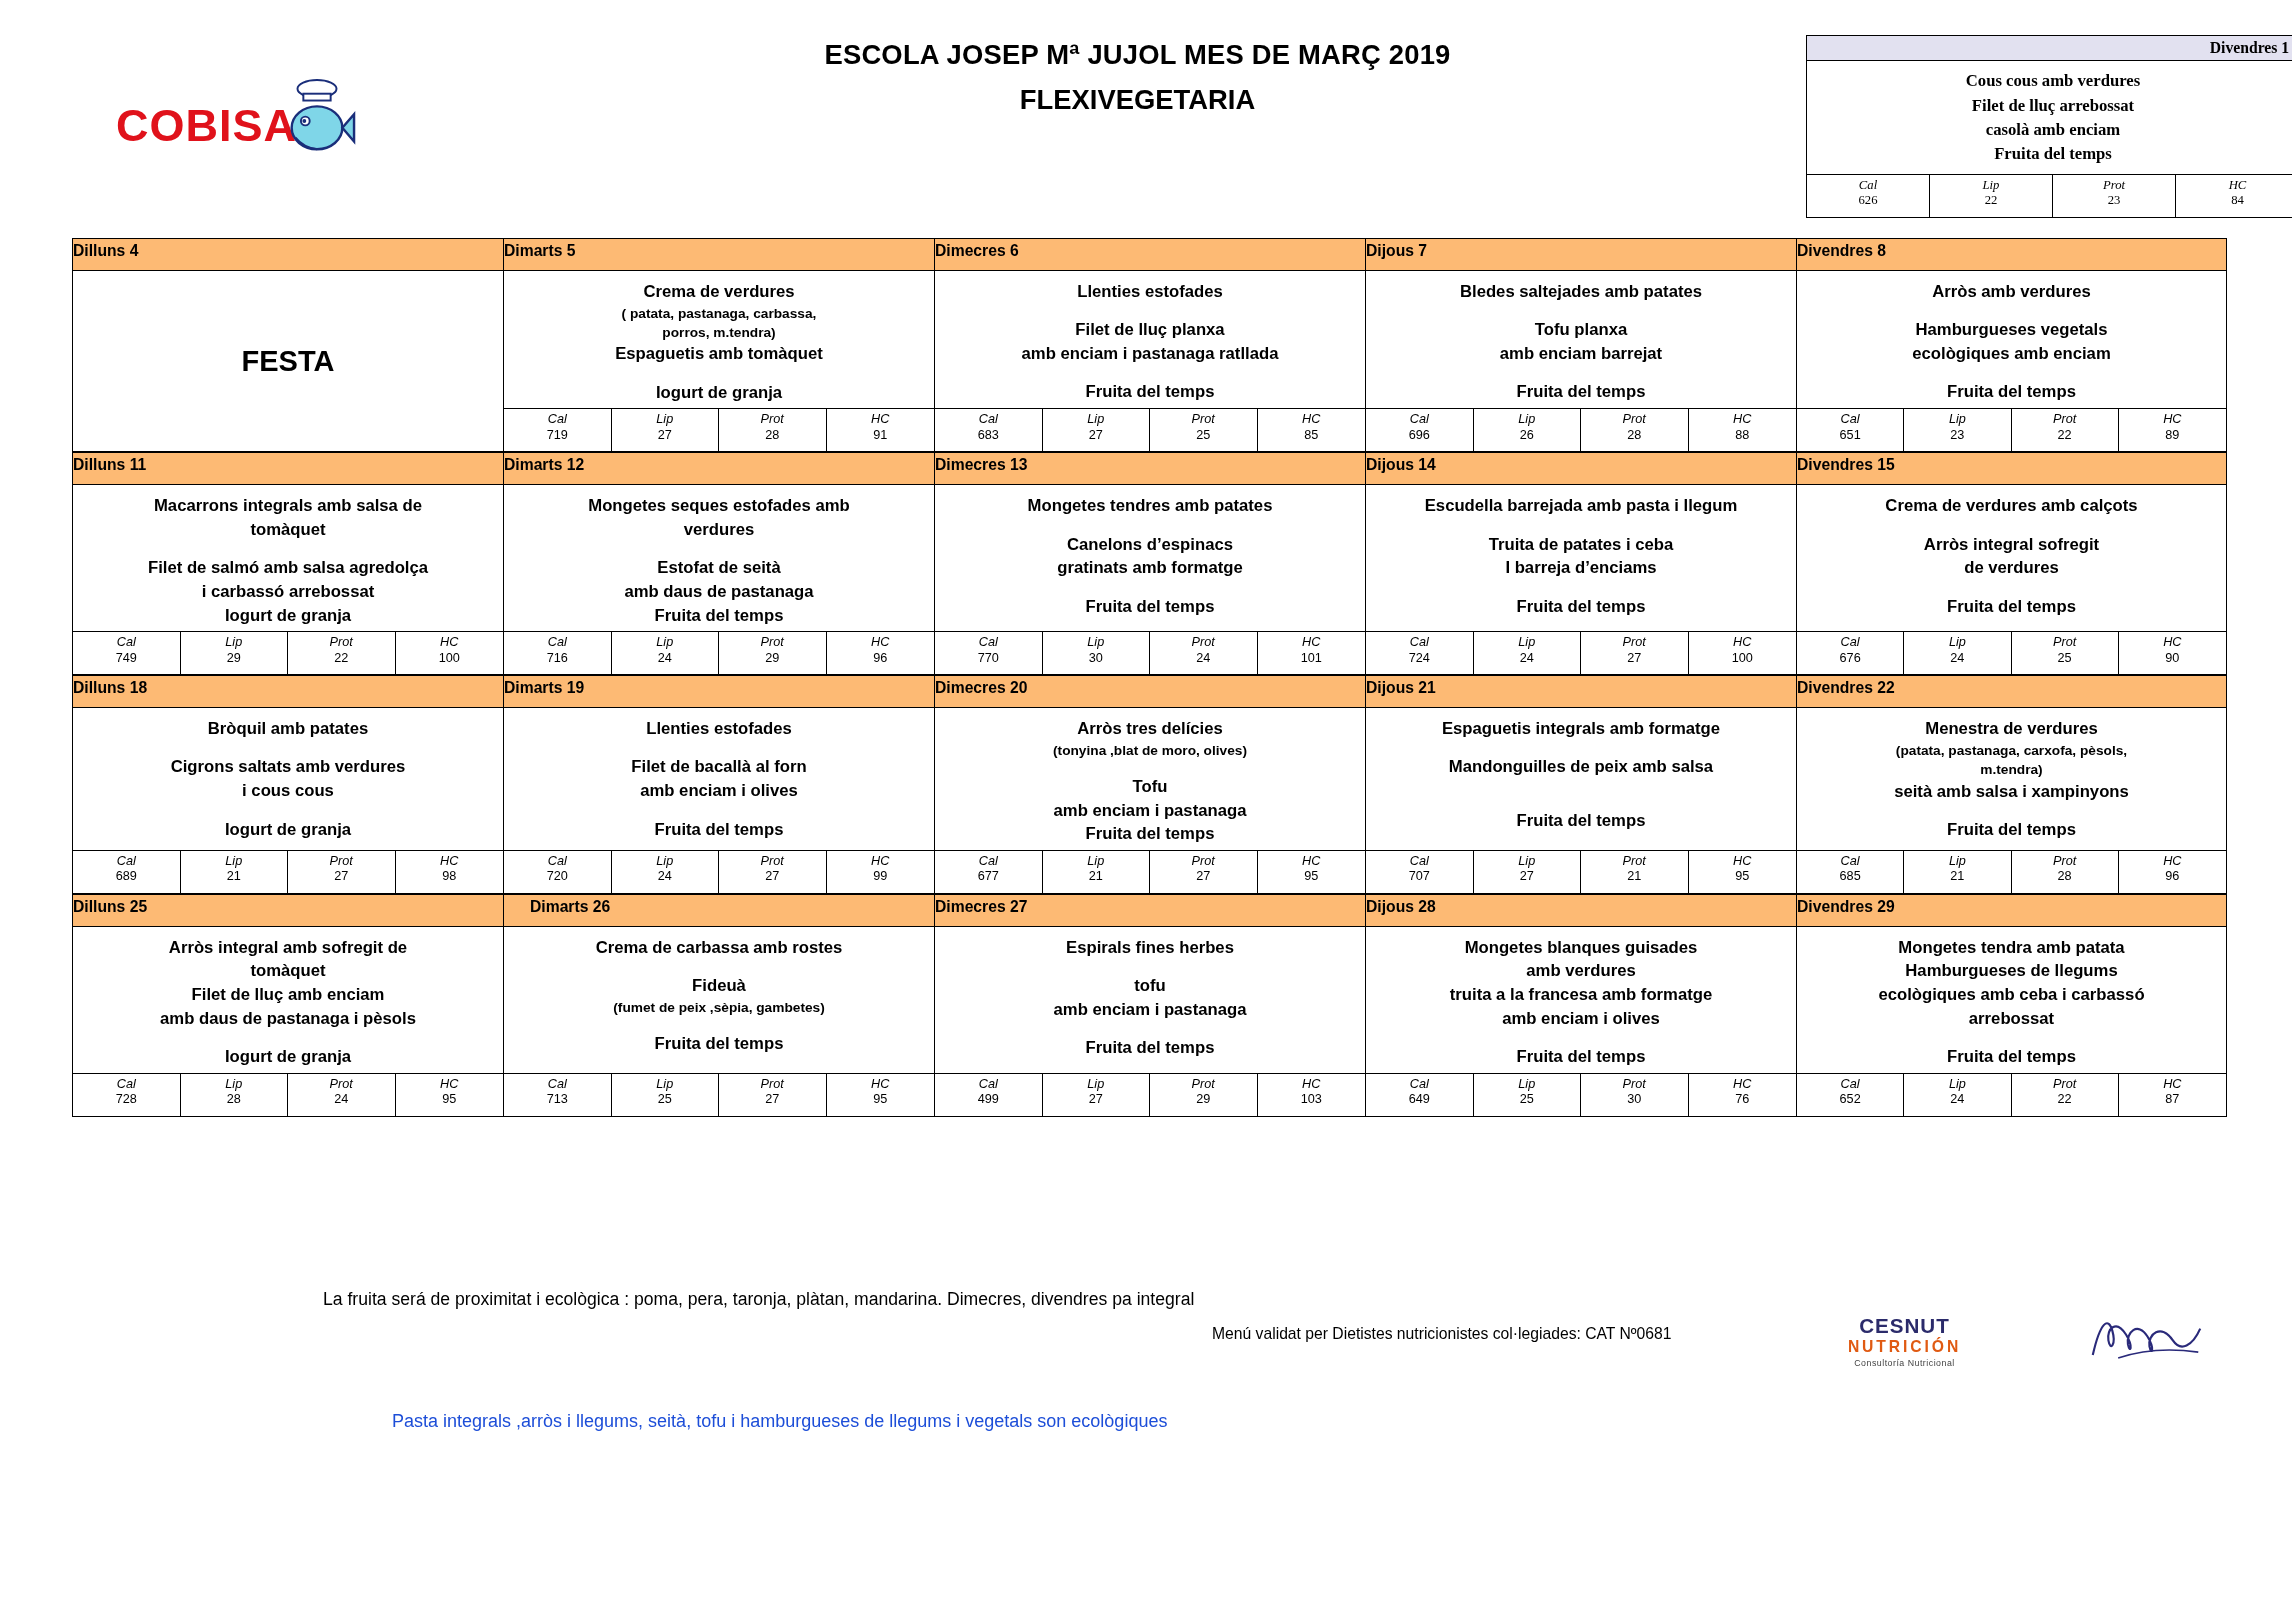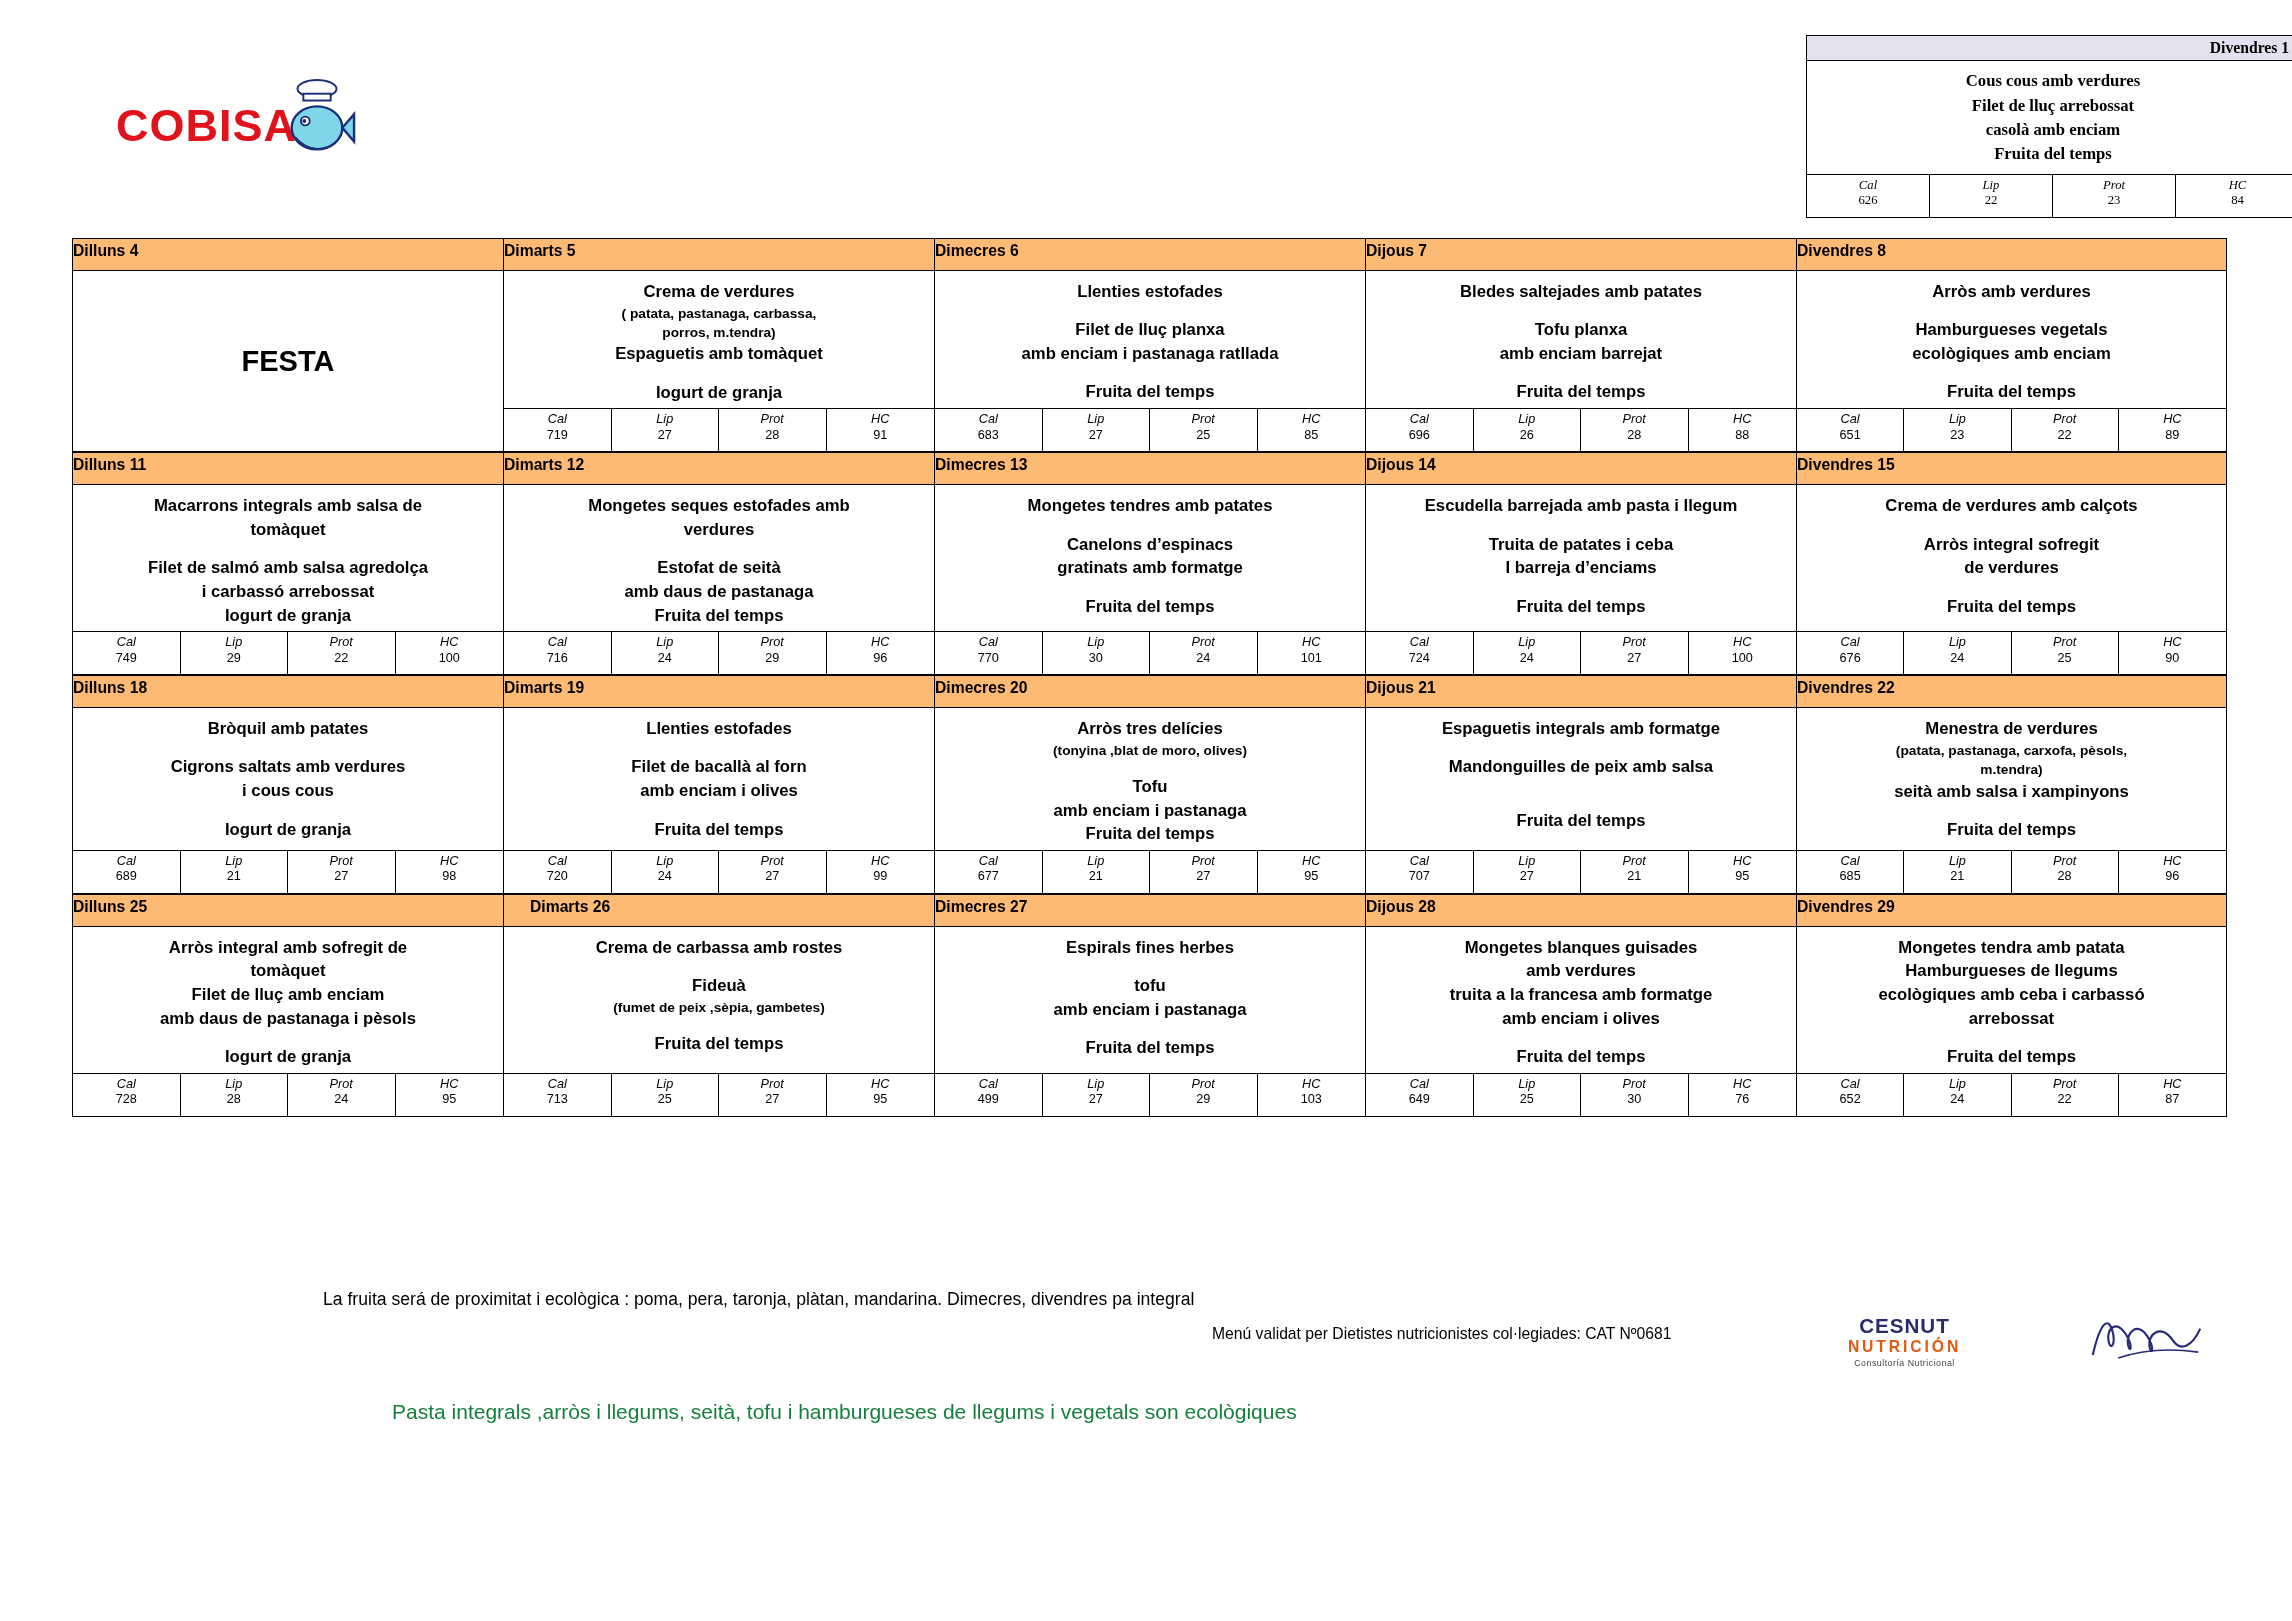--- a/index.html
+++ b/index.html
@@ -202,23 +202,23 @@
     color: #000;
   }
   .foot2 {
     position: absolute;
     left: 1212px; top: 61px;
     font-size: 15.7px;
     color: #000;
   }
   .foot3 {
     position: absolute;
-    left: 392px; top: 136px;
-    font-size: 21px;
-    color: #15803d;
+    left: 392px; top: 147px;
+    font-size: 18px;
+    color: #1d4ed8;
   }
   .cesnut {
     position: absolute;
     left: 1826px; top: 50px;
     width: 157px;
     text-align: center;
   }
   .cesnut .c1 { font-size: 20.6px; font-weight: bold; color: #2b2b6b; letter-spacing: 1px; }
   .cesnut .c2 { font-size: 15.7px; font-weight: bold; color: #e05a12; letter-spacing: 2.9px; }
   .cesnut .c3 { font-size: 8.8px; color: #444; letter-spacing: 0.5px; margin-top: 2px; }
@@ -238,20 +238,24 @@
       <div class="logo-text">COBISA</div>
       <svg class="logo-fish" viewBox="0 0 80 90">
         <ellipse cx="40" cy="12" rx="20" ry="9" fill="#ffffff" stroke="#1a2e7a" stroke-width="2"></ellipse>
         <rect x="26" y="17" width="28" height="7" fill="#ffffff" stroke="#1a2e7a" stroke-width="2"></rect>
         <ellipse cx="40" cy="52" rx="26" ry="22" fill="#7fd6e8" stroke="#1a2e7a" stroke-width="2.5"></ellipse>
         <path d="M66 52 L78 38 L78 66 Z" fill="#7fd6e8" stroke="#1a2e7a" stroke-width="2.5"></path>
         <circle cx="28" cy="45" r="4.5" fill="#ffffff" stroke="#1a2e7a" stroke-width="2"></circle>
         <circle cx="27" cy="45" r="2" fill="#1a2e7a"></circle>
         <path d="M18 62 Q26 72 40 74" fill="none" stroke="#1a2e7a" stroke-width="2"></path>
       </svg>
+    </div>
+    <div class="title-block">
+      <div class="title-main">ESCOLA JOSEP Mª  JUJOL MES DE MARÇ 2019</div>
+      <div class="title-sub">FLEXIVEGETARIA</div>
     </div>
 
     <div class="week0">
       <div class="daybar">Divendres 1</div>
       <div class="mealbox" id="week0-meals">
           <div class="meal-line">Cous cous amb verdures</div>
           <div class="meal-line">Filet de lluç arrebossat</div>
           <div class="meal-line">casolà amb enciam</div>
           <div class="meal-line">Fruita del temps</div>
         </div>

